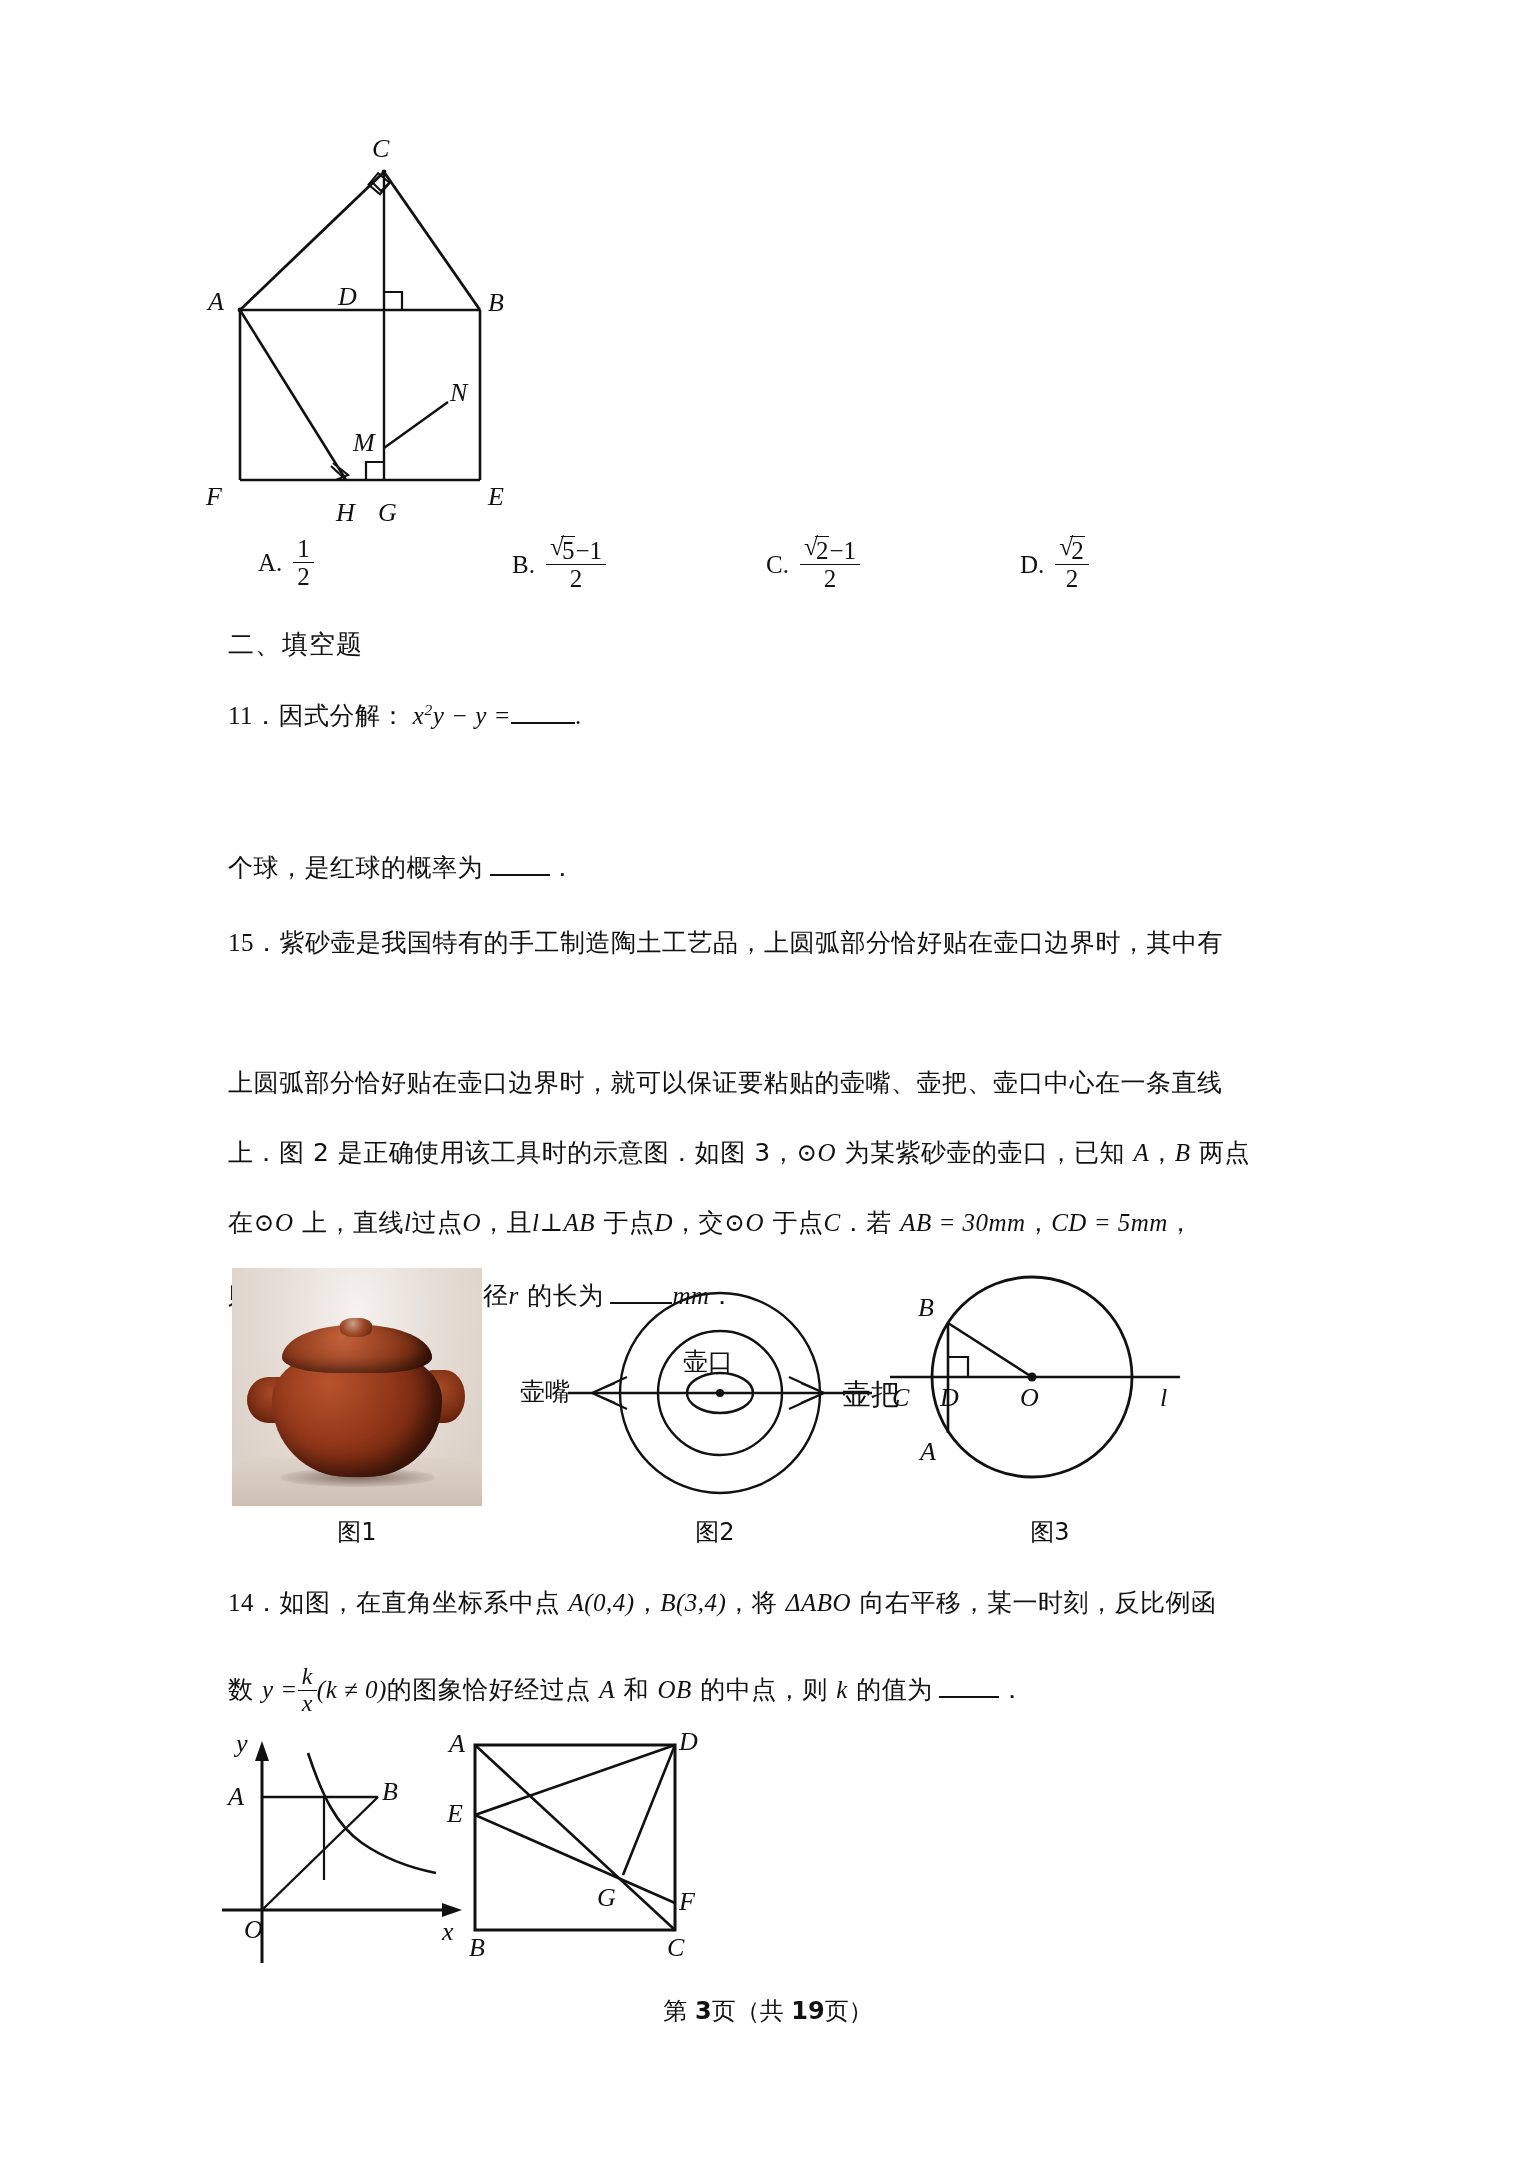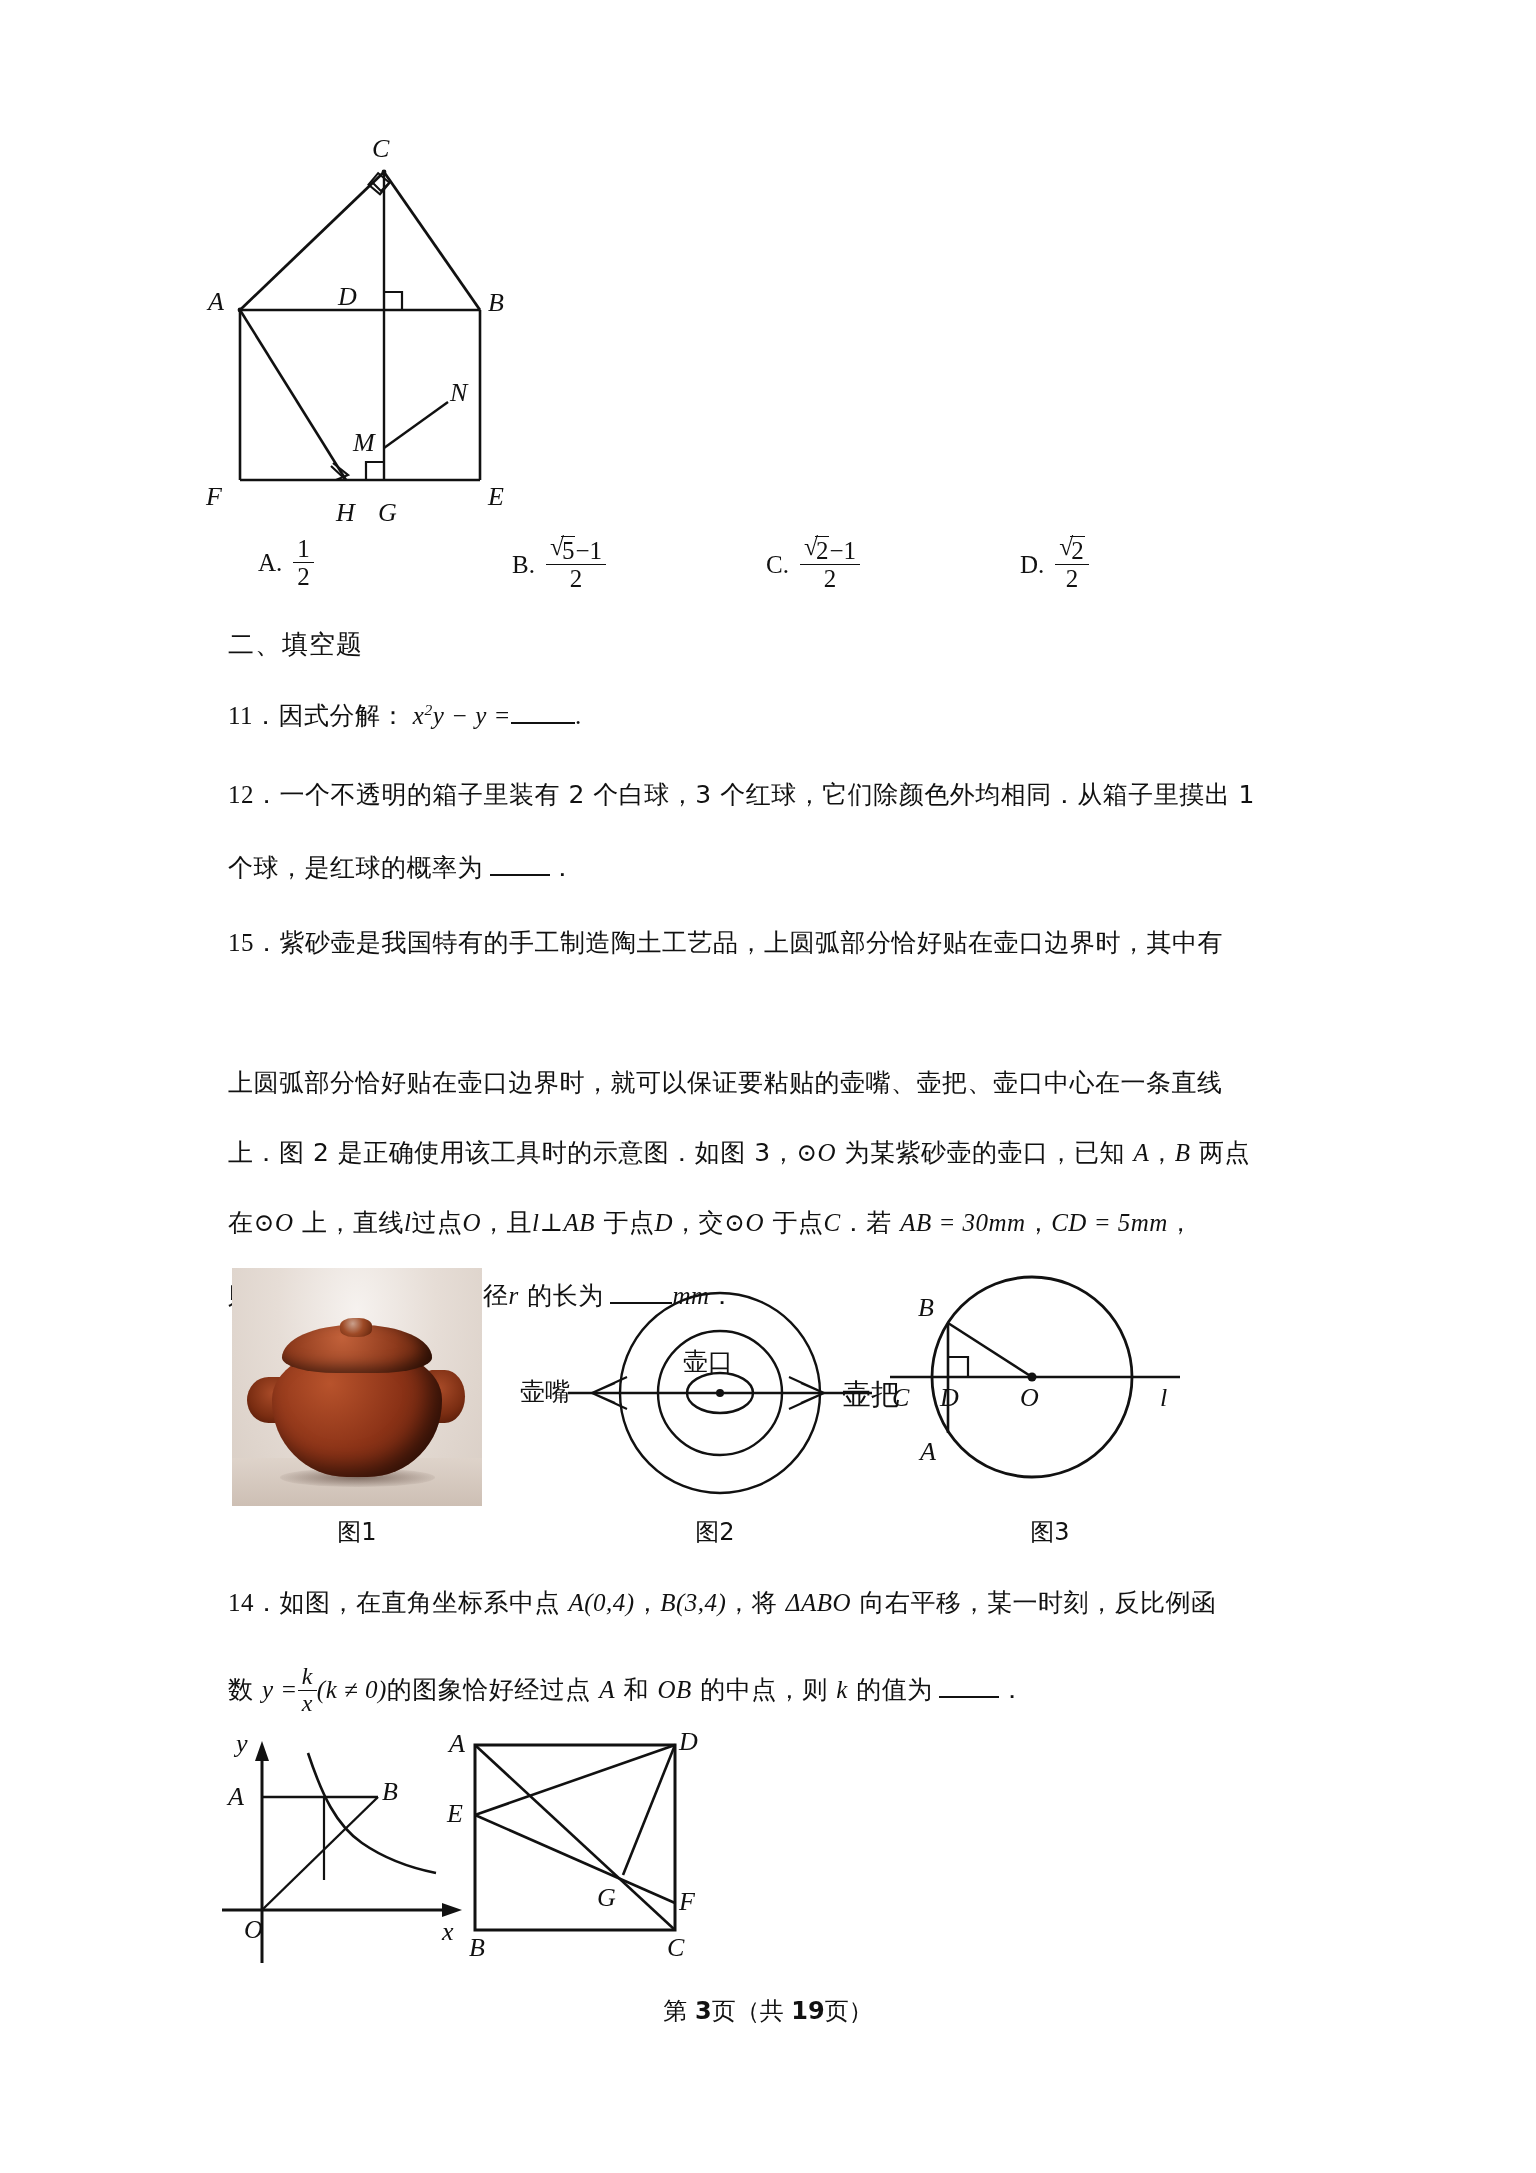--- a/index.html
+++ b/index.html
@@ -262,23 +262,20 @@
   </div>
 
   <div class="sec-title cn" style="position:absolute;left:228px;top:627px;">二、填空题</div>
 
   <div class="qline" style="position:absolute;left:228px;top:700px;">
     <span class="mn">11．</span><span class="cn">因式分解：</span>
     <span class="mi">x</span><sup class="exp mn">2</sup><span class="mi">y</span>
     <span class="mi">− y =</span><span class="blank" style="width:64px;height:22px;"></span><span class="mn">.</span>
   </div>
 
-  <div class="qline" style="position:absolute;left:228px;top:782px;">
-    <span class="mn">12．</span><span class="cn">一个不透明的箱子里装有 2 个白球，3 个红球，它们除颜色外均相同．从箱子里摸出 1</span>
-  </div>
   <div class="qline" style="position:absolute;left:228px;top:852px;">
     <span class="cn">个球，是红球的概率为</span>
     <span class="blank" style="width:60px;height:22px;"></span><span class="cn">．</span>
   </div>
 
   <div class="qline" style="position:absolute;left:228px;top:930px;">
     <span class="mn">15．</span><span class="cn">紫砂壶是我国特有的手工制造陶土工艺品，上圆弧部分恰好贴在壶口边界时，其中有</span>
   </div>
   <div class="qline cn" style="position:absolute;left:228px;top:1070px;">上圆弧部分恰好贴在壶口边界时，就可以保证要粘贴的壶嘴、壶把、壶口中心在一条直线</div>
   <div class="qline" style="position:absolute;left:228px;top:1140px;">

